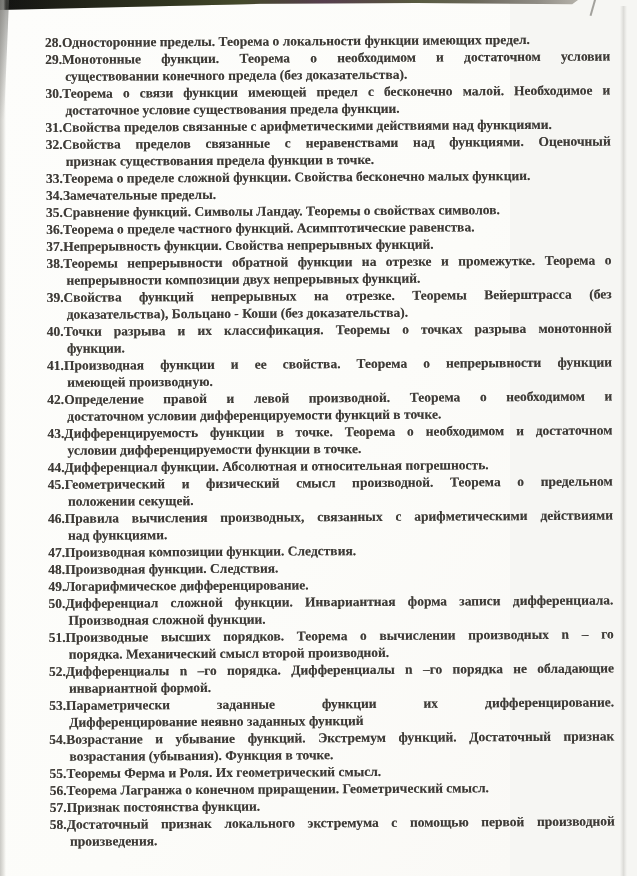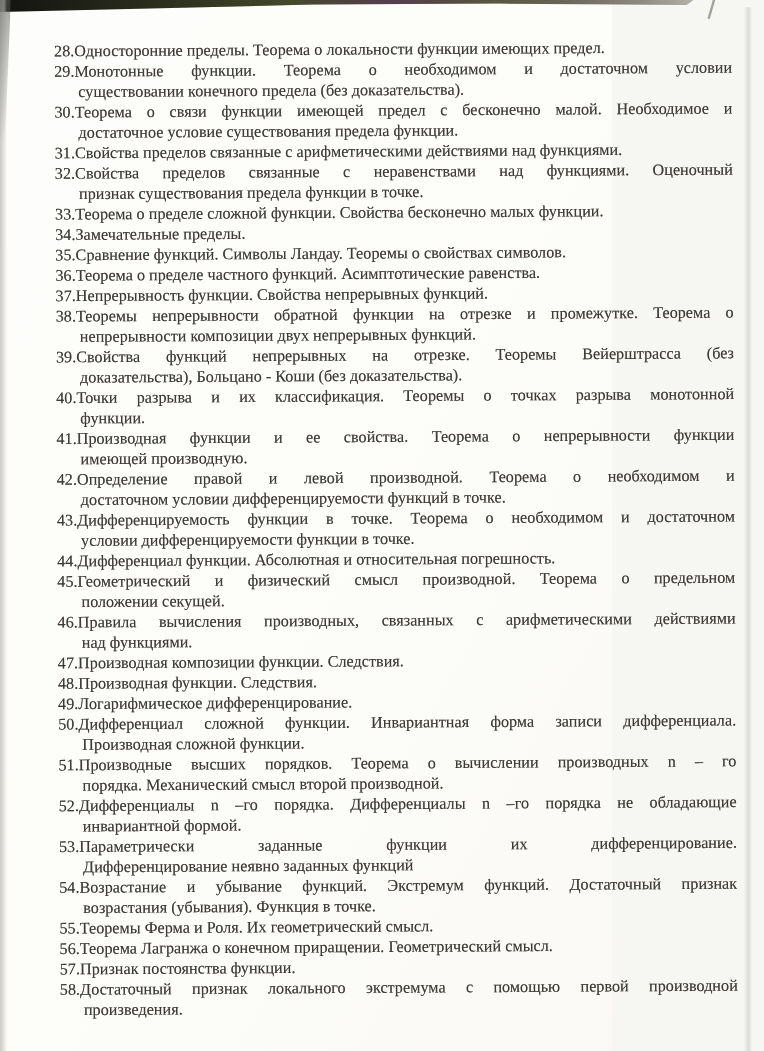--- a/index.html
+++ b/index.html
@@ -8,20 +8,21 @@
     width: 637px;
     height: 876px;
     overflow: hidden;
     background: #f6f6f3;
   }
   .page {
     position: relative;
     width: 510px;
     height: 876px;
     background: linear-gradient(120deg, #fdfdfb 0%, #fcfcf9 60%, #faf9f6 100%);
+    font-weight: bold;
   }
   
   .top-edge {
     position: absolute;
     top: 0; left: 0;
     width: 578px; height: 10px;
     background:
       linear-gradient(to right,
         rgba(160,60,160,0)   0%,
         rgba(120,140,60,.35) 42%,

